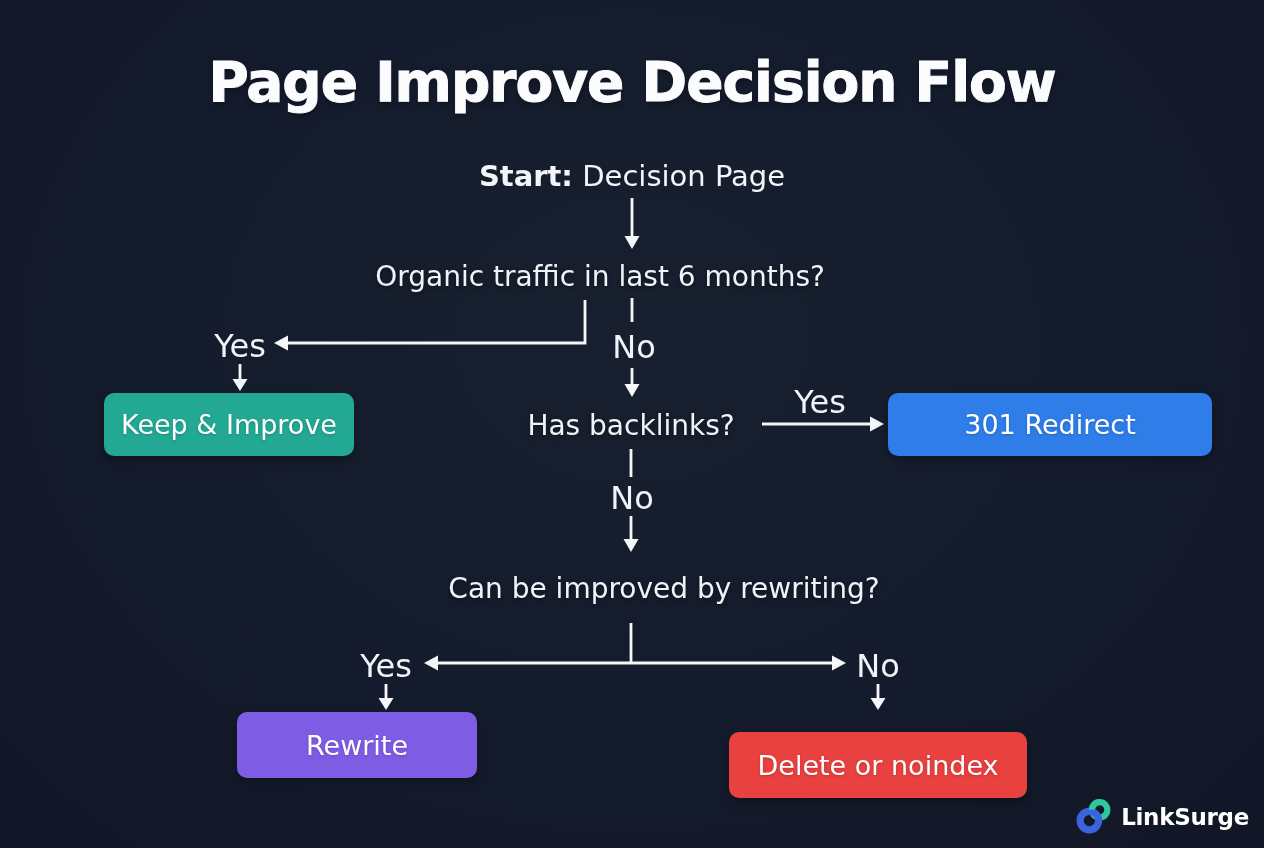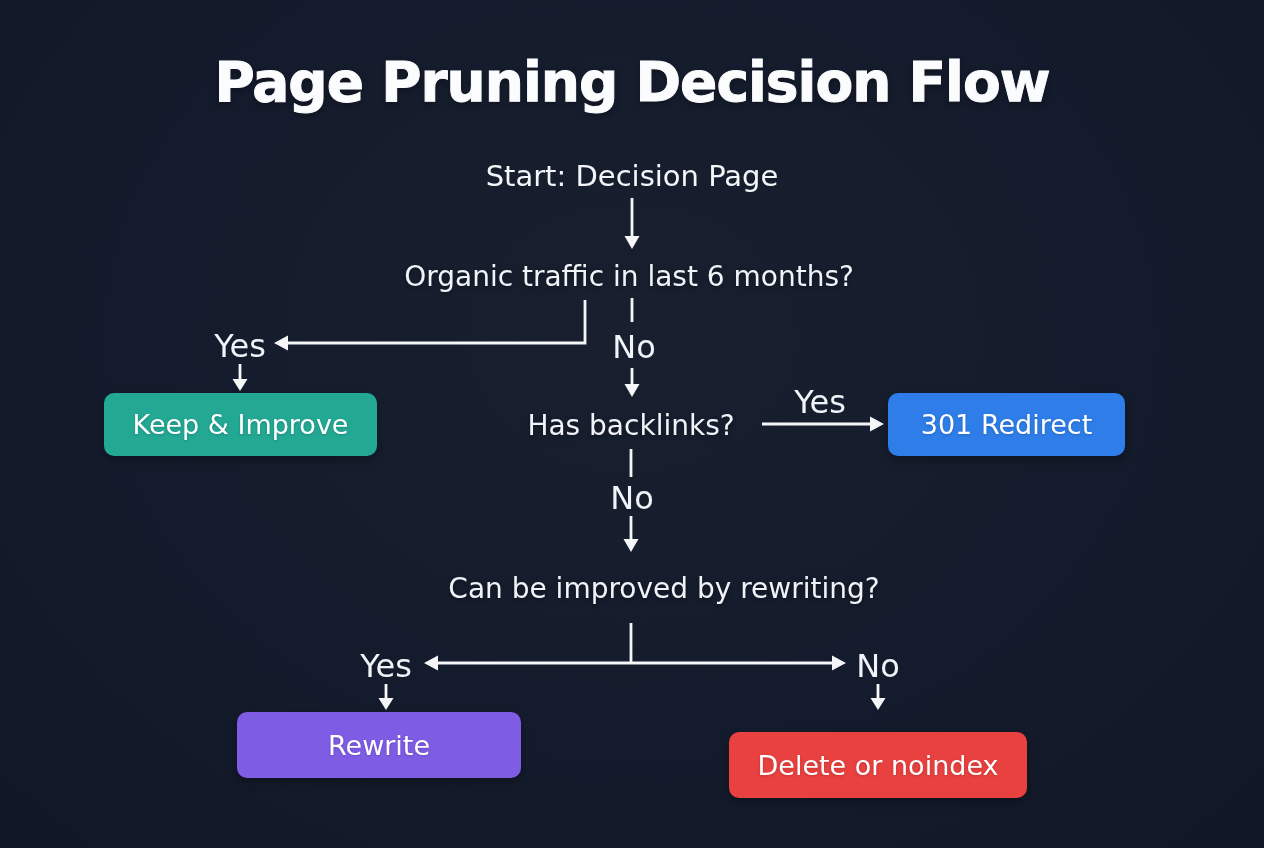--- a/index.html
+++ b/index.html
@@ -26,21 +26,21 @@
     -webkit-text-stroke: 1px #fbfcfe;
     text-shadow: 0 3px 6px rgba(0,0,0,0.35);
   }
   .start-line {
     position: absolute;
     top: 159px; left: 0; width: 1264px;
     text-align: center;
     font-size: 29px;
     color: #f3f5f8;
   }
-  .start-line .b { font-weight: 400; margin-top: 24px; }
+  .start-line .b { font-weight: 700; margin-top: 24px; }
   .question {
     position: absolute;
     transform: translate(-50%, -50%);
     white-space: nowrap;
     font-size: 28px;
     color: #f0f3f7;
     text-shadow: 0 2px 4px rgba(0,0,0,0.35);
   }
   .branch-label {
     position: absolute;
@@ -54,23 +54,23 @@
     border-radius: 10px;
     display: flex;
     align-items: center;
     justify-content: center;
     font-size: 27px;
     color: #ffffff;
     white-space: nowrap;
     box-shadow: 0 4px 10px rgba(0,0,0,0.30);
     text-shadow: 0 1px 3px rgba(0,0,0,0.18);
   }
-  .box-keep     { left: 104px; top: 393px; width: 273px; height: 63px; }
-  .box-redirect { left: 888px; top: 393px; width: 237px; height: 63px; }
-  .box-rewrite  { left: 237px; top: 712px; width: 284px; height: 66px; }
+  .box-keep     { left: 104px; top: 393px; width: 250px; height: 63px; }
+  .box-redirect { left: 888px; top: 393px; width: 324px; height: 63px; }
+  .box-rewrite  { left: 237px; top: 712px; width: 240px; height: 66px; }
   .box-delete   { left: 729px; top: 712px; width: 298px; height: 66px; }
   svg.connectors { position: absolute; left: 0; top: 0; }
   .logo {
     position: absolute;
     right: 15px; bottom: 13px;
     display: flex;
     align-items: center;
     gap: 8px;
   }
   .logo-text {
@@ -78,21 +78,21 @@
     font-weight: 700;
     color: #ffffff;
     letter-spacing: -0.3px;
   }
 </style>
 </head>
 <body>
 
 <div class="canvas">
 
-  <div class="title">Page Pruning Decision Flow</div>
+  <div class="title">Page Improve Decision Flow</div>
 
   <div class="start-line">
     <span class="b">Start:</span><span> Decision Page</span>
   </div>
 
   <svg class="connectors" width="1264" height="848" viewBox="0 0 1264 848" fill="none" stroke="#f5f6f8" stroke-width="2.8">
 
     <line x1="632" y1="198" x2="632" y2="236"></line>
     <polygon points="632,249 624.5,236 639.5,236" fill="#f5f6f8" stroke="none"></polygon>
 
@@ -120,21 +120,21 @@
     <polygon points="424,663 438,655.5 438,670.5" fill="#f5f6f8" stroke="none"></polygon>
     <polygon points="846,663 832,655.5 832,670.5" fill="#f5f6f8" stroke="none"></polygon>
 
     <line x1="386" y1="684" x2="386" y2="698"></line>
     <polygon points="386,710 378.5,698 393.5,698" fill="#f5f6f8" stroke="none"></polygon>
 
     <line x1="878" y1="684" x2="878" y2="698"></line>
     <polygon points="878,710 870.5,698 885.5,698" fill="#f5f6f8" stroke="none"></polygon>
   </svg>
 
-  <div class="question" style="left:629px; top:276px;">Organic traffic in last 6 months?</div>
+  <div class="question" style="left:600px; top:276px;">Organic traffic in last 6 months?</div>
   <div class="question" style="left:631px; top:425px;">Has backlinks?</div>
   <div class="question" style="left:664px; top:588px;">Can be improved by rewriting?</div>
 
   <div class="branch-label" style="left:240px; top:346px;">Yes</div>
   <div class="branch-label" style="left:634px; top:347px;">No</div>
   <div class="branch-label" style="left:820px; top:402px;">Yes</div>
   <div class="branch-label" style="left:632px; top:498px;">No</div>
   <div class="branch-label" style="left:386px; top:666px;">Yes</div>
   <div class="branch-label" style="left:878px; top:666px;">No</div>
 
@@ -144,14 +144,22 @@
   <div class="node-box box-redirect" style="background: rgb(46, 125, 232);">
     <span>301 Redirect</span>
   </div>
   <div class="node-box box-rewrite" style="background: rgb(126, 92, 228);">
     <span>Rewrite</span>
   </div>
   <div class="node-box box-delete" style="background: rgb(232, 65, 63); margin-top: 20px;">
     <span>Delete or noindex</span>
   </div>
 
+  <div class="logo">
+    <svg width="37" height="37" viewBox="0 0 36 36">
+      <circle cx="23" cy="11.5" r="7.5" fill="none" stroke-width="6" stroke="#2ec79e"></circle>
+      <circle cx="13" cy="22" r="9" fill="none" stroke-width="7" stroke="#3b63dd"></circle>
+      <path d="M 23 4 A 7.5 7.5 0 0 0 15.5 11.5" fill="none" stroke-width="6" stroke="#2ec79e"></path>
+    </svg>
+    <span class="logo-text">LinkSurge</span>
+  </div>
 
 </div>
 
 </body></html>

